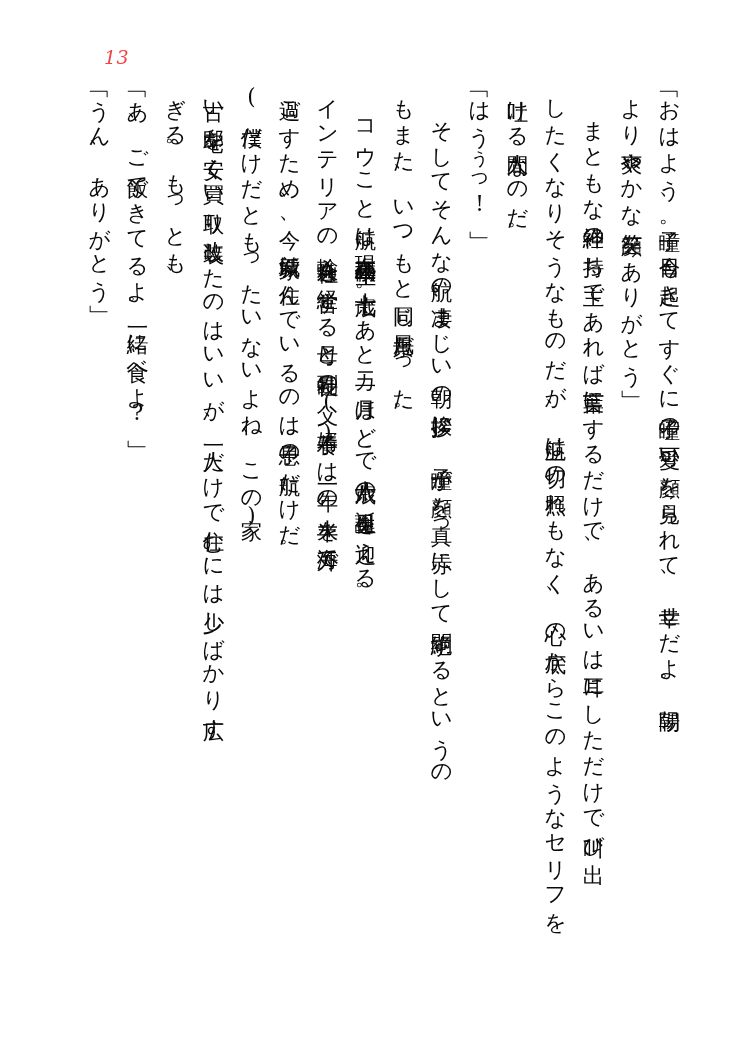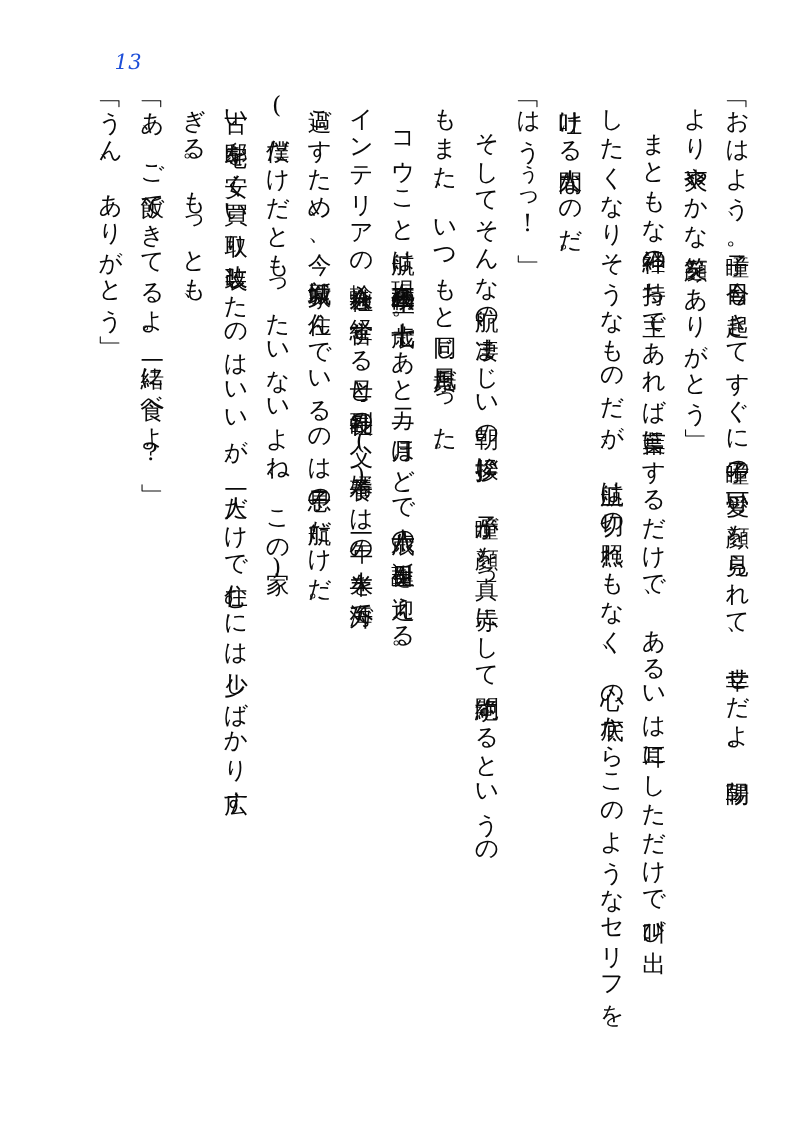--- a/index.html
+++ b/index.html
@@ -23,21 +23,21 @@
     height: 1038px;
     background: #ffffff;
   }
   .page-number {
     position: absolute;
     left: 104px;
     top: 46px;
     font-family: "DejaVu Serif", "Liberation Serif", serif;
     font-size: 19px;
     font-style: italic;
-    color: #1d4ed8;
+    color: #ef4444;
     letter-spacing: 0.5px;
   }
   .text-body {
     position: absolute;
     top: 84px;
     left: 60px;
     width: 620px;
     height: 900px;
     display: flex;
     flex-direction: row-reverse;

